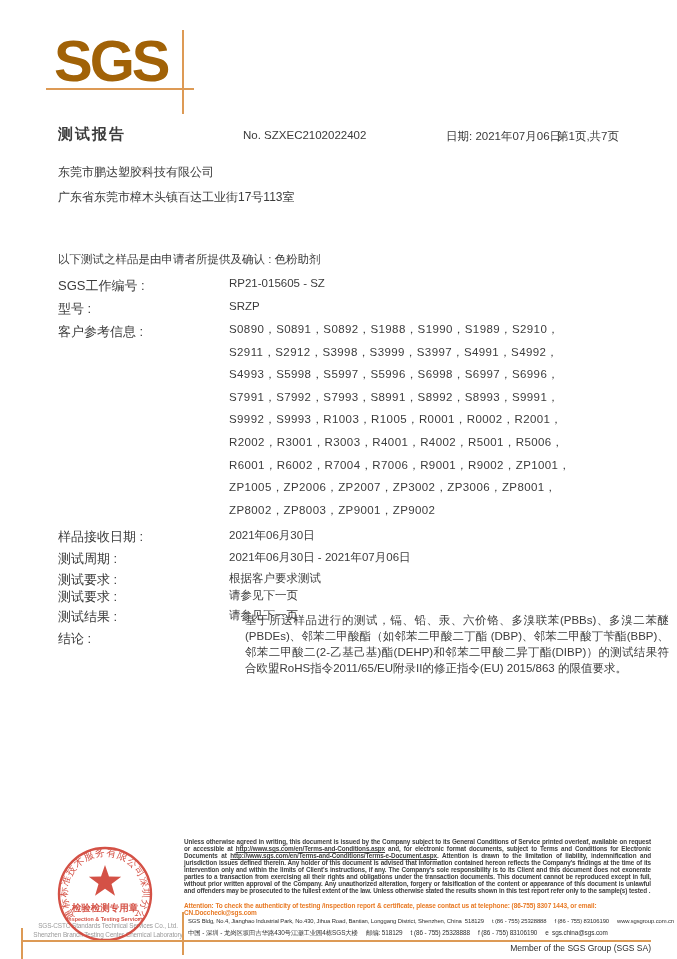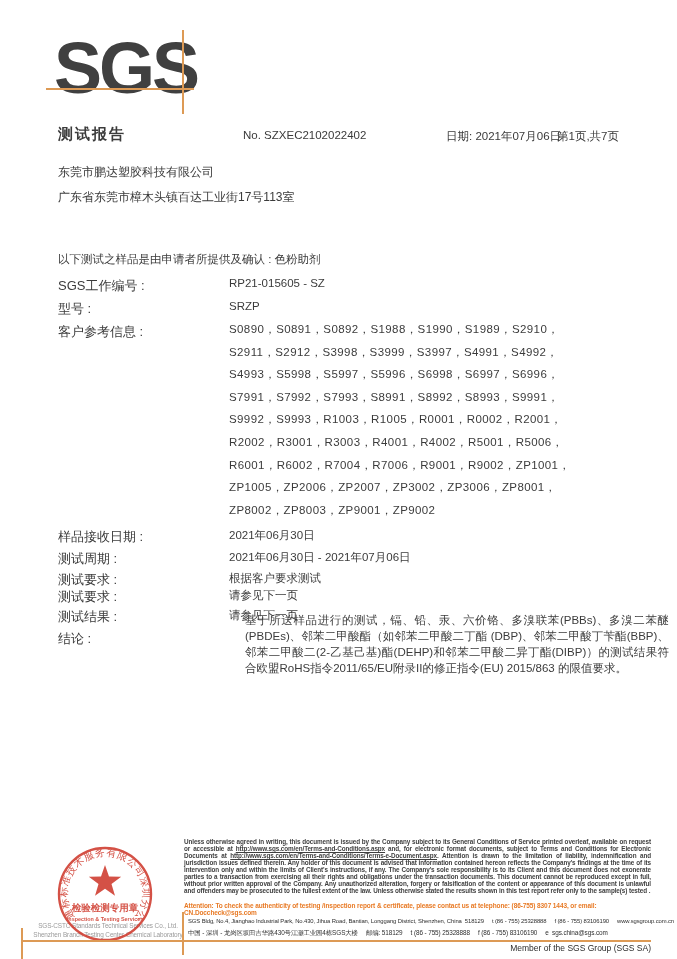--- a/index.html
+++ b/index.html
@@ -3,21 +3,21 @@
 <meta charset="utf-8">
 <style>
   html,body{margin:0;padding:0;background:#e9e9e9;}
   .page{
     position:relative;width:677px;height:959px;background:#ffffff;
     font-family:"Liberation Sans","DejaVu Sans",sans-serif;color:#3b3b3b;
     overflow:hidden;margin:0 auto;
   }
   .abs{position:absolute;}
   
-  .logo{left:54px;top:32px;font-size:72px;font-weight:700;color:#404040;letter-spacing:-3px;line-height:1;}
+  .logo{left:54px;top:32px;font-size:58px;font-weight:700;color:#a16207;letter-spacing:-3px;line-height:1;}
   .logo-hline{left:46px;top:88px;width:148px;height:2px;background:#dd9a55;}
   .logo-vline{left:182px;top:30px;width:2px;height:84px;background:#dd9a55;}
   .titlerow{font-size:11.5px;color:#3a3a3a;}
   .doc-title{left:58px;top:125px;font-size:15px;font-weight:700;letter-spacing:2px;}
   .report-no{left:234px;top:129px;margin-left:9px;}
   .report-date{left:446px;top:129px;}
   .report-page{left:557px;top:129px;}
   
   .appl-name{left:58px;top:164px;font-size:12px;}
   .appl-addr{left:58px;top:189px;font-size:12px;}

